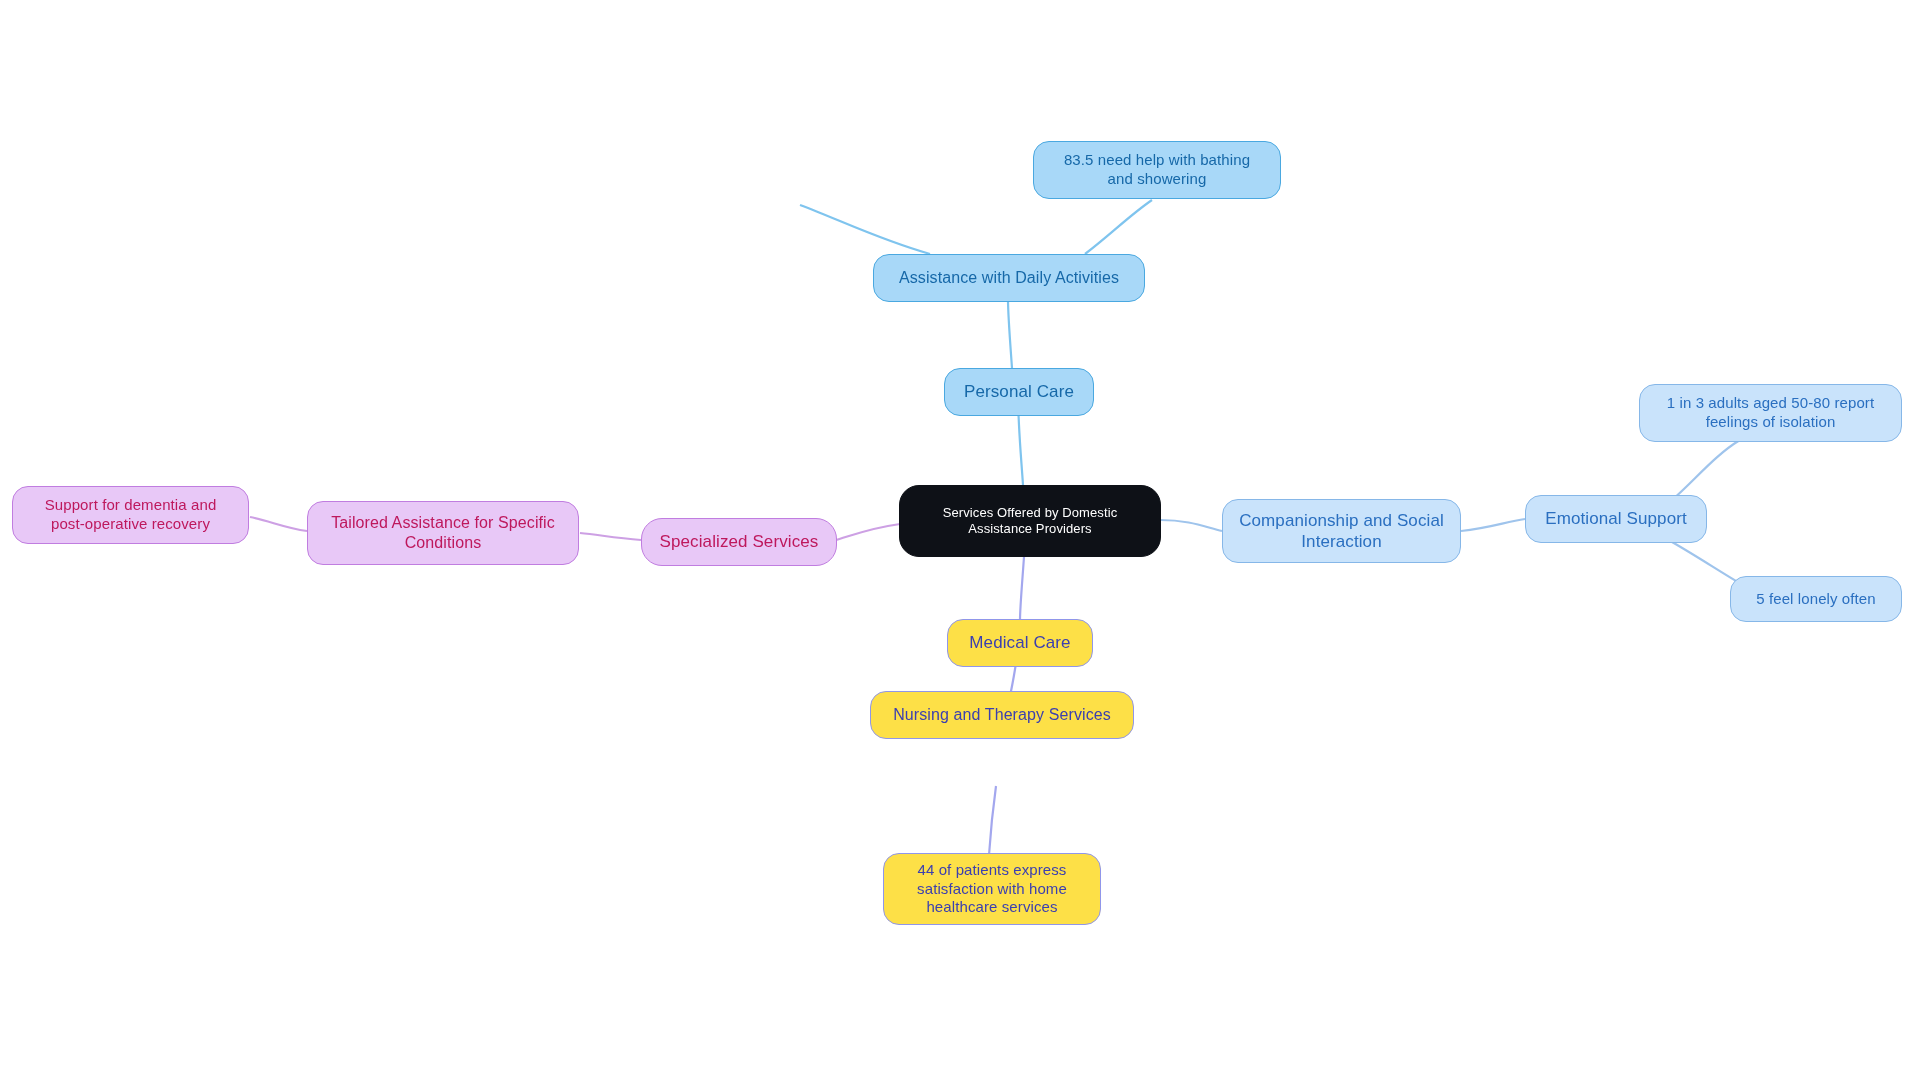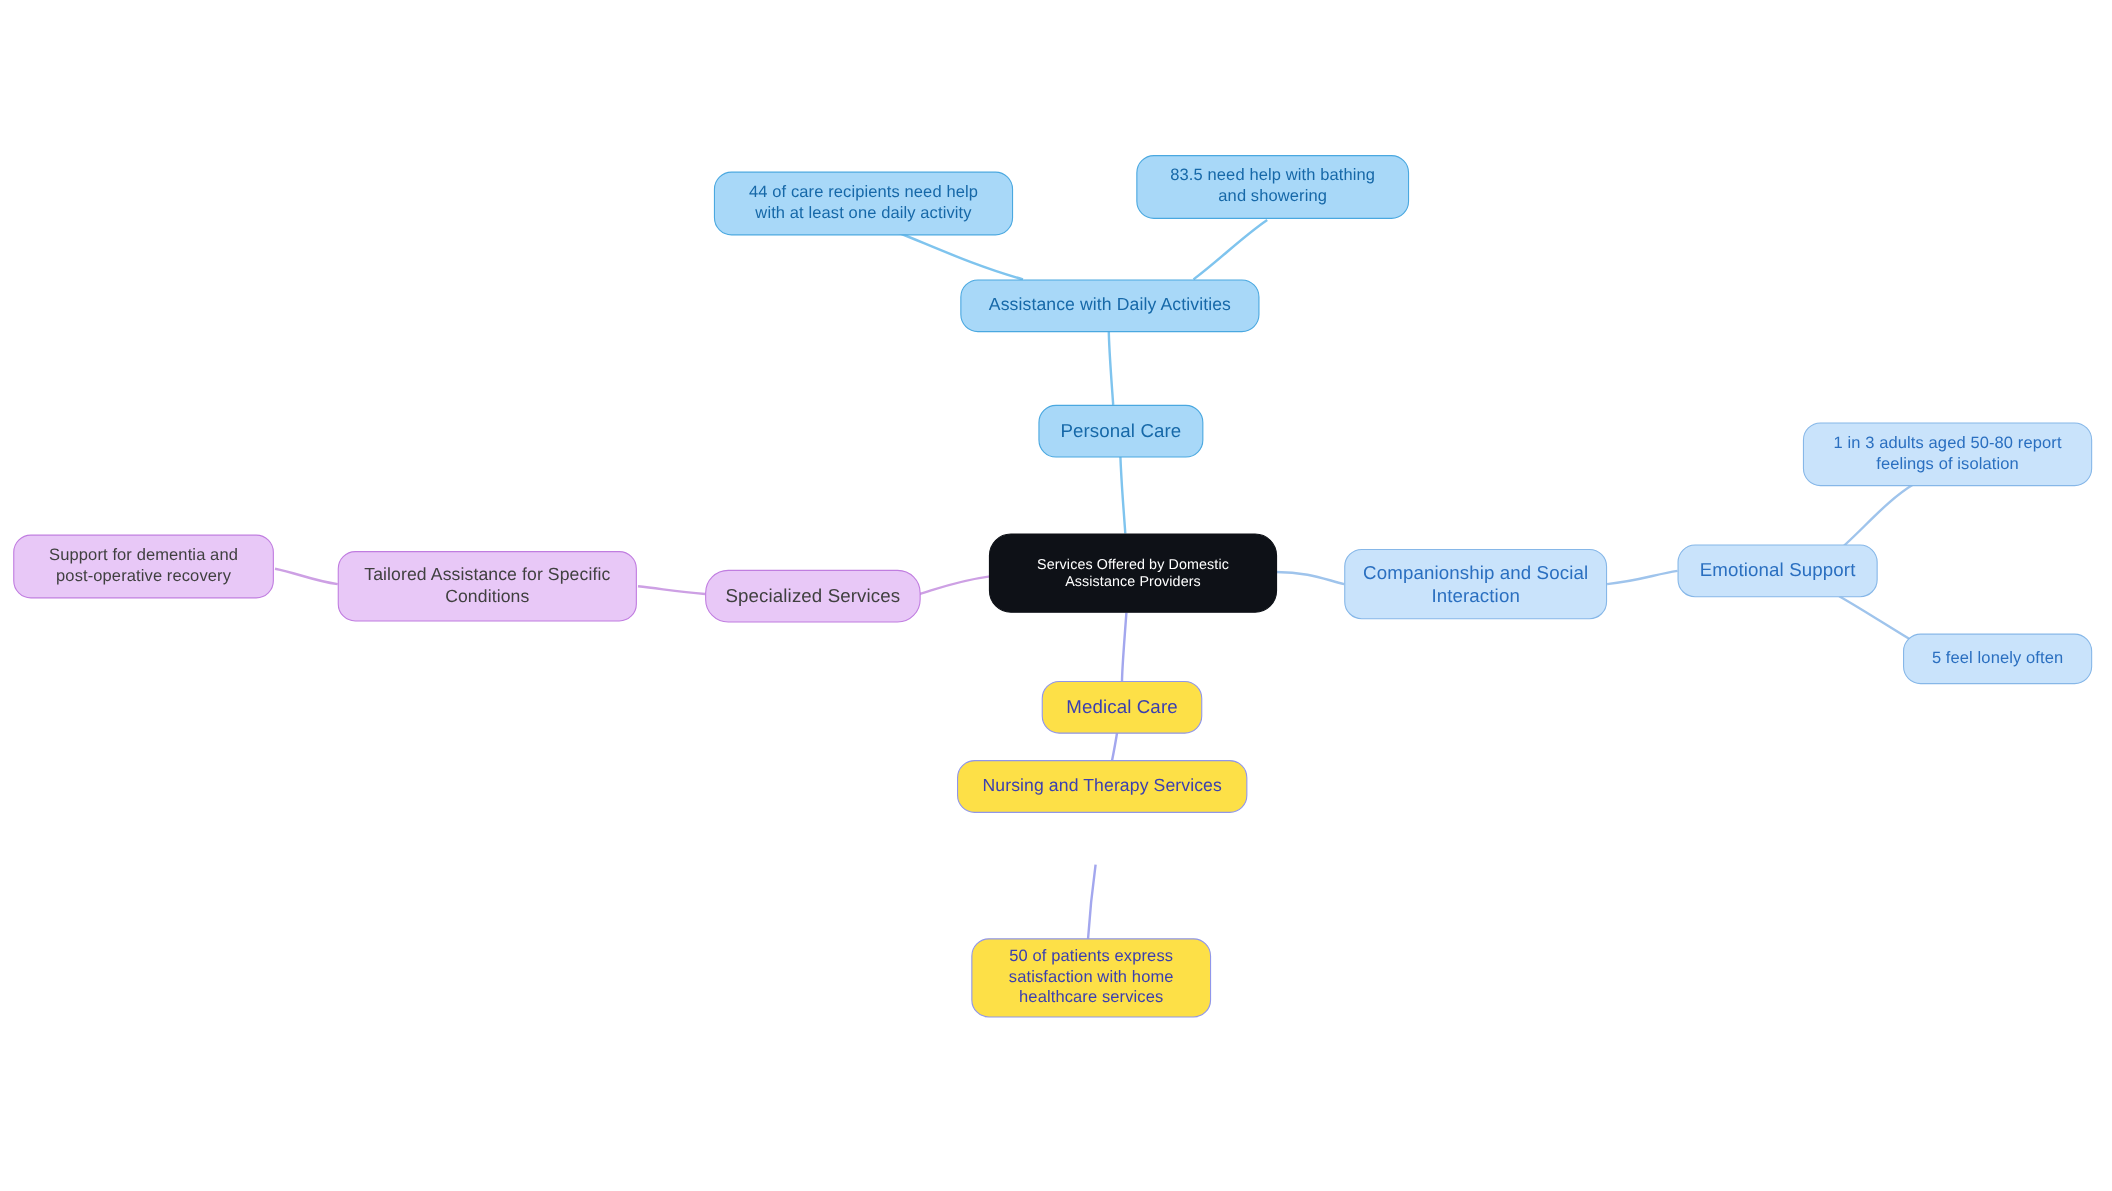--- a/index.html
+++ b/index.html
@@ -57,21 +57,21 @@
     text-align: center;
   }
   .branch-blue-light {
     background: #c9e3fb;
     border-color: #86b7e8;
     color: #2a6fc0;
   }
   .branch-purple {
     background: #e8c8f7;
     border-color: #c07de0;
-    color: #404040;
+    color: #be185d;
     padding-left: 12px;
   }
   .branch-periwinkle {
     background: #fde047;
     border-color: #9096ea;
     color: #3b3fb0;
   }
   .node-l1 { font-size: 17px; }
   .node-l2 { font-size: 16px; }
   .node-l3 { font-size: 15px; }
@@ -112,22 +112,20 @@
     <path d="M 996,786 C 992,815 990,840 989,855" fill="none" stroke="#a3a7ee" stroke-width="2.2"></path>
   </svg>
 
   <div class="node node-root" style="left:899px; top:485px; width:262px; height:72px;">Services Offered by Domestic
 Assistance Providers</div>
 
   <div class="node branch-blue node-l1" style="left:944px; top:368px; width:150px; height:48px;">Personal Care</div>
 
   <div class="node branch-blue node-l2" style="left:873px; top:254px; width:272px; height:48px;">Assistance with Daily Activities</div>
 
-  <div class="node branch-blue node-l3" style="left:649px; top:156px; width:272px; height:58px;">44 of care recipients need help
-with at least one daily activity</div>
 
   <div class="node branch-blue node-l3" style="left:1033px; top:141px; width:248px; height:58px;">83.5 need help with bathing
 and showering</div>
 
   <div class="node branch-blue-light node-l1" style="left:1222px; top:499px; width:239px; height:64px;">Companionship and Social
 Interaction</div>
 
   <div class="node branch-blue-light node-l1" style="left:1525px; top:495px; width:182px; height:48px;">Emotional Support</div>
 
   <div class="node branch-blue-light node-l3" style="left:1639px; top:384px; width:263px; height:58px;">1 in 3 adults aged 50-80 report
@@ -140,17 +138,17 @@
   <div class="node branch-purple node-l2" style="left:307px; top:501px; width:272px; height:64px;">Tailored Assistance for Specific
 Conditions</div>
 
   <div class="node branch-purple node-l3" style="left:12px; top:486px; width:237px; height:58px;">Support for dementia and
 post-operative recovery</div>
 
   <div class="node branch-periwinkle node-l1" style="left:947px; top:619px; width:146px; height:48px;">Medical Care</div>
 
   <div class="node branch-periwinkle node-l2" style="left:870px; top:691px; width:264px; height:48px;border-radius:16px;">Nursing and Therapy Services</div>
 
-  <div class="node branch-periwinkle node-l3" style="left:883px; top:853px; width:218px; height:72px;">50 of patients express
+  <div class="node branch-periwinkle node-l3" style="left:883px; top:853px; width:218px; height:72px;">44 of patients express
 satisfaction with home
 healthcare services</div>
 
 </div>
 
 </body></html>

